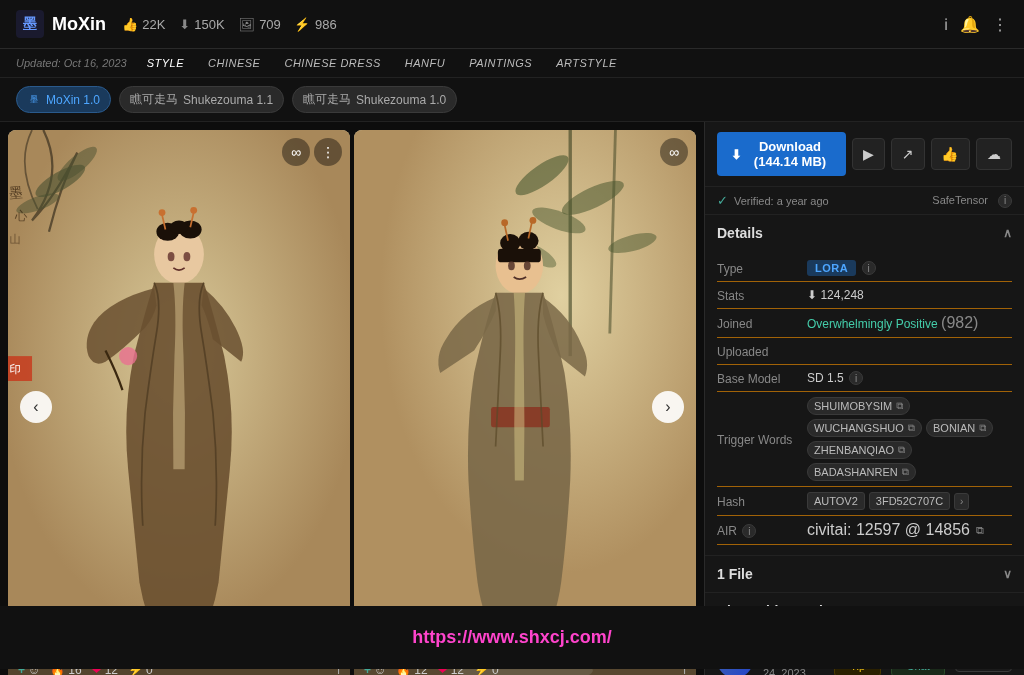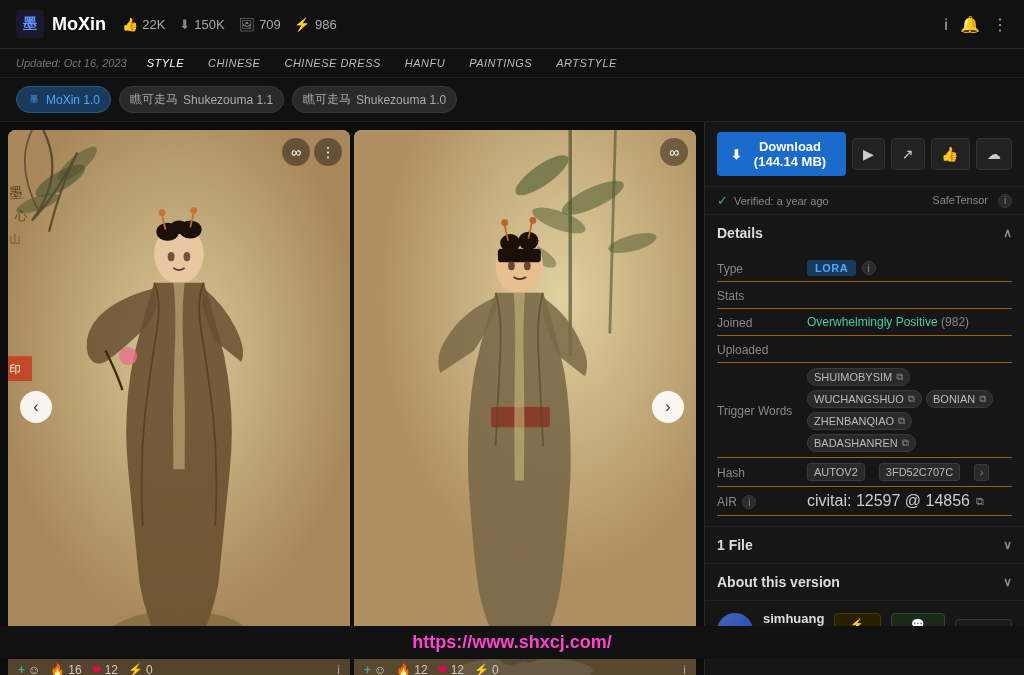--- a/index.html
+++ b/index.html
@@ -251,35 +251,35 @@
       background: #1a3a5c;
       color: #4da6ff;
       padding: 2px 8px;
       border-radius: 3px;
       font-size: 11px;
       font-weight: 700;
       letter-spacing: 0.5px;
     }
     .stats-num { color: #ccc; font-size: 12px; }
     .reviews-positive { color: #4ca; font-size: 12px; }
-    .reviews-count { color: #888; font-size: 12px; }
+    .reviews-count { color: #888; font-size: 16px; }
     .trigger-wrap {
       display: flex; flex-wrap: wrap; gap: 4px;
     }
     .trigger-tag {
       background: #2a2a2a;
       border: 1px solid #3a3a3a;
       border-radius: 9px;
       padding: 2px 6px;
       font-size: 11px;
       color: #bbb;
       display: flex; align-items: center; gap: 4px;
     }
     .trigger-copy { color: #888; cursor: pointer; font-size: 10px; }
-    .hash-wrap { display: flex; align-items: center; gap: 14px; }
+    .hash-wrap { display: flex; align-items: center; gap: 4px; }
     .hash-badge {
       background: #2a2a2a;
       border: 1px solid #3a3a3a;
       border-radius: 3px;
       padding: 2px 6px;
       font-size: 11px;
       color: #bbb;
     }
     .hash-chevron {
       background: #2a2a2a;
@@ -346,23 +346,23 @@
       border: 1px solid #3a3a3a;
       border-radius: 4px;
       padding: 4px 10px;
       font-size: 12px;
       color: #ccc;
       cursor: pointer;
     }
     
     .watermark {
       position: fixed;
-      bottom: 16px; left: 0; right: 0;
+      bottom: 6px; left: 0; right: 0;
       text-align: center;
-      padding: 6px;
+      padding: 21px;
       background: #111;
       color: #ff44cc;
       font-size: 18px;
       font-weight: 600;
     }
     
     .figure-area {
       width: 100%; height: 100%;
       position: relative;
       overflow: hidden;
@@ -628,34 +628,44 @@
         <div class="detail-row">
           <span class="detail-label">Type</span>
           <div class="detail-value">
             <span class="badge-lora">LORA</span>
             <span class="info-icon-badge">i</span>
           </div>
         </div>
 
         <div class="detail-row">
           <span class="detail-label">Stats</span>
+          <div class="detail-value stats-num">
+            <span>⬇</span> <span>124,248</span>
+          </div>
         </div>
 
         <div class="detail-row">
           <span class="detail-label">Joined</span>
           <div class="detail-value">
             <span class="reviews-positive">Overwhelmingly Positive</span>
             <span class="reviews-count">(982)</span>
           </div>
         </div>
 
         <div class="detail-row">
           <span class="detail-label">Uploaded</span>
         </div>
 
+        <div class="detail-row">
+          <span class="detail-label">Base Model</span>
+          <div class="detail-value">
+            <span>SD 1.5</span>
+            <span class="info-icon-badge">i</span>
+          </div>
+        </div>
 
         <div class="detail-row">
           <span class="detail-label">Trigger Words</span>
           <div class="detail-value">
             <div class="trigger-wrap">
               <span class="trigger-tag">SHUIMOBYSIM <span class="trigger-copy">⧉</span></span>
               <span class="trigger-tag">WUCHANGSHUO <span class="trigger-copy">⧉</span></span>
               <span class="trigger-tag">BONIAN <span class="trigger-copy">⧉</span></span>
               <span class="trigger-tag">ZHENBANQIAO <span class="trigger-copy">⧉</span></span>
               <span class="trigger-tag">BADASHANREN <span class="trigger-copy">⧉</span></span>

